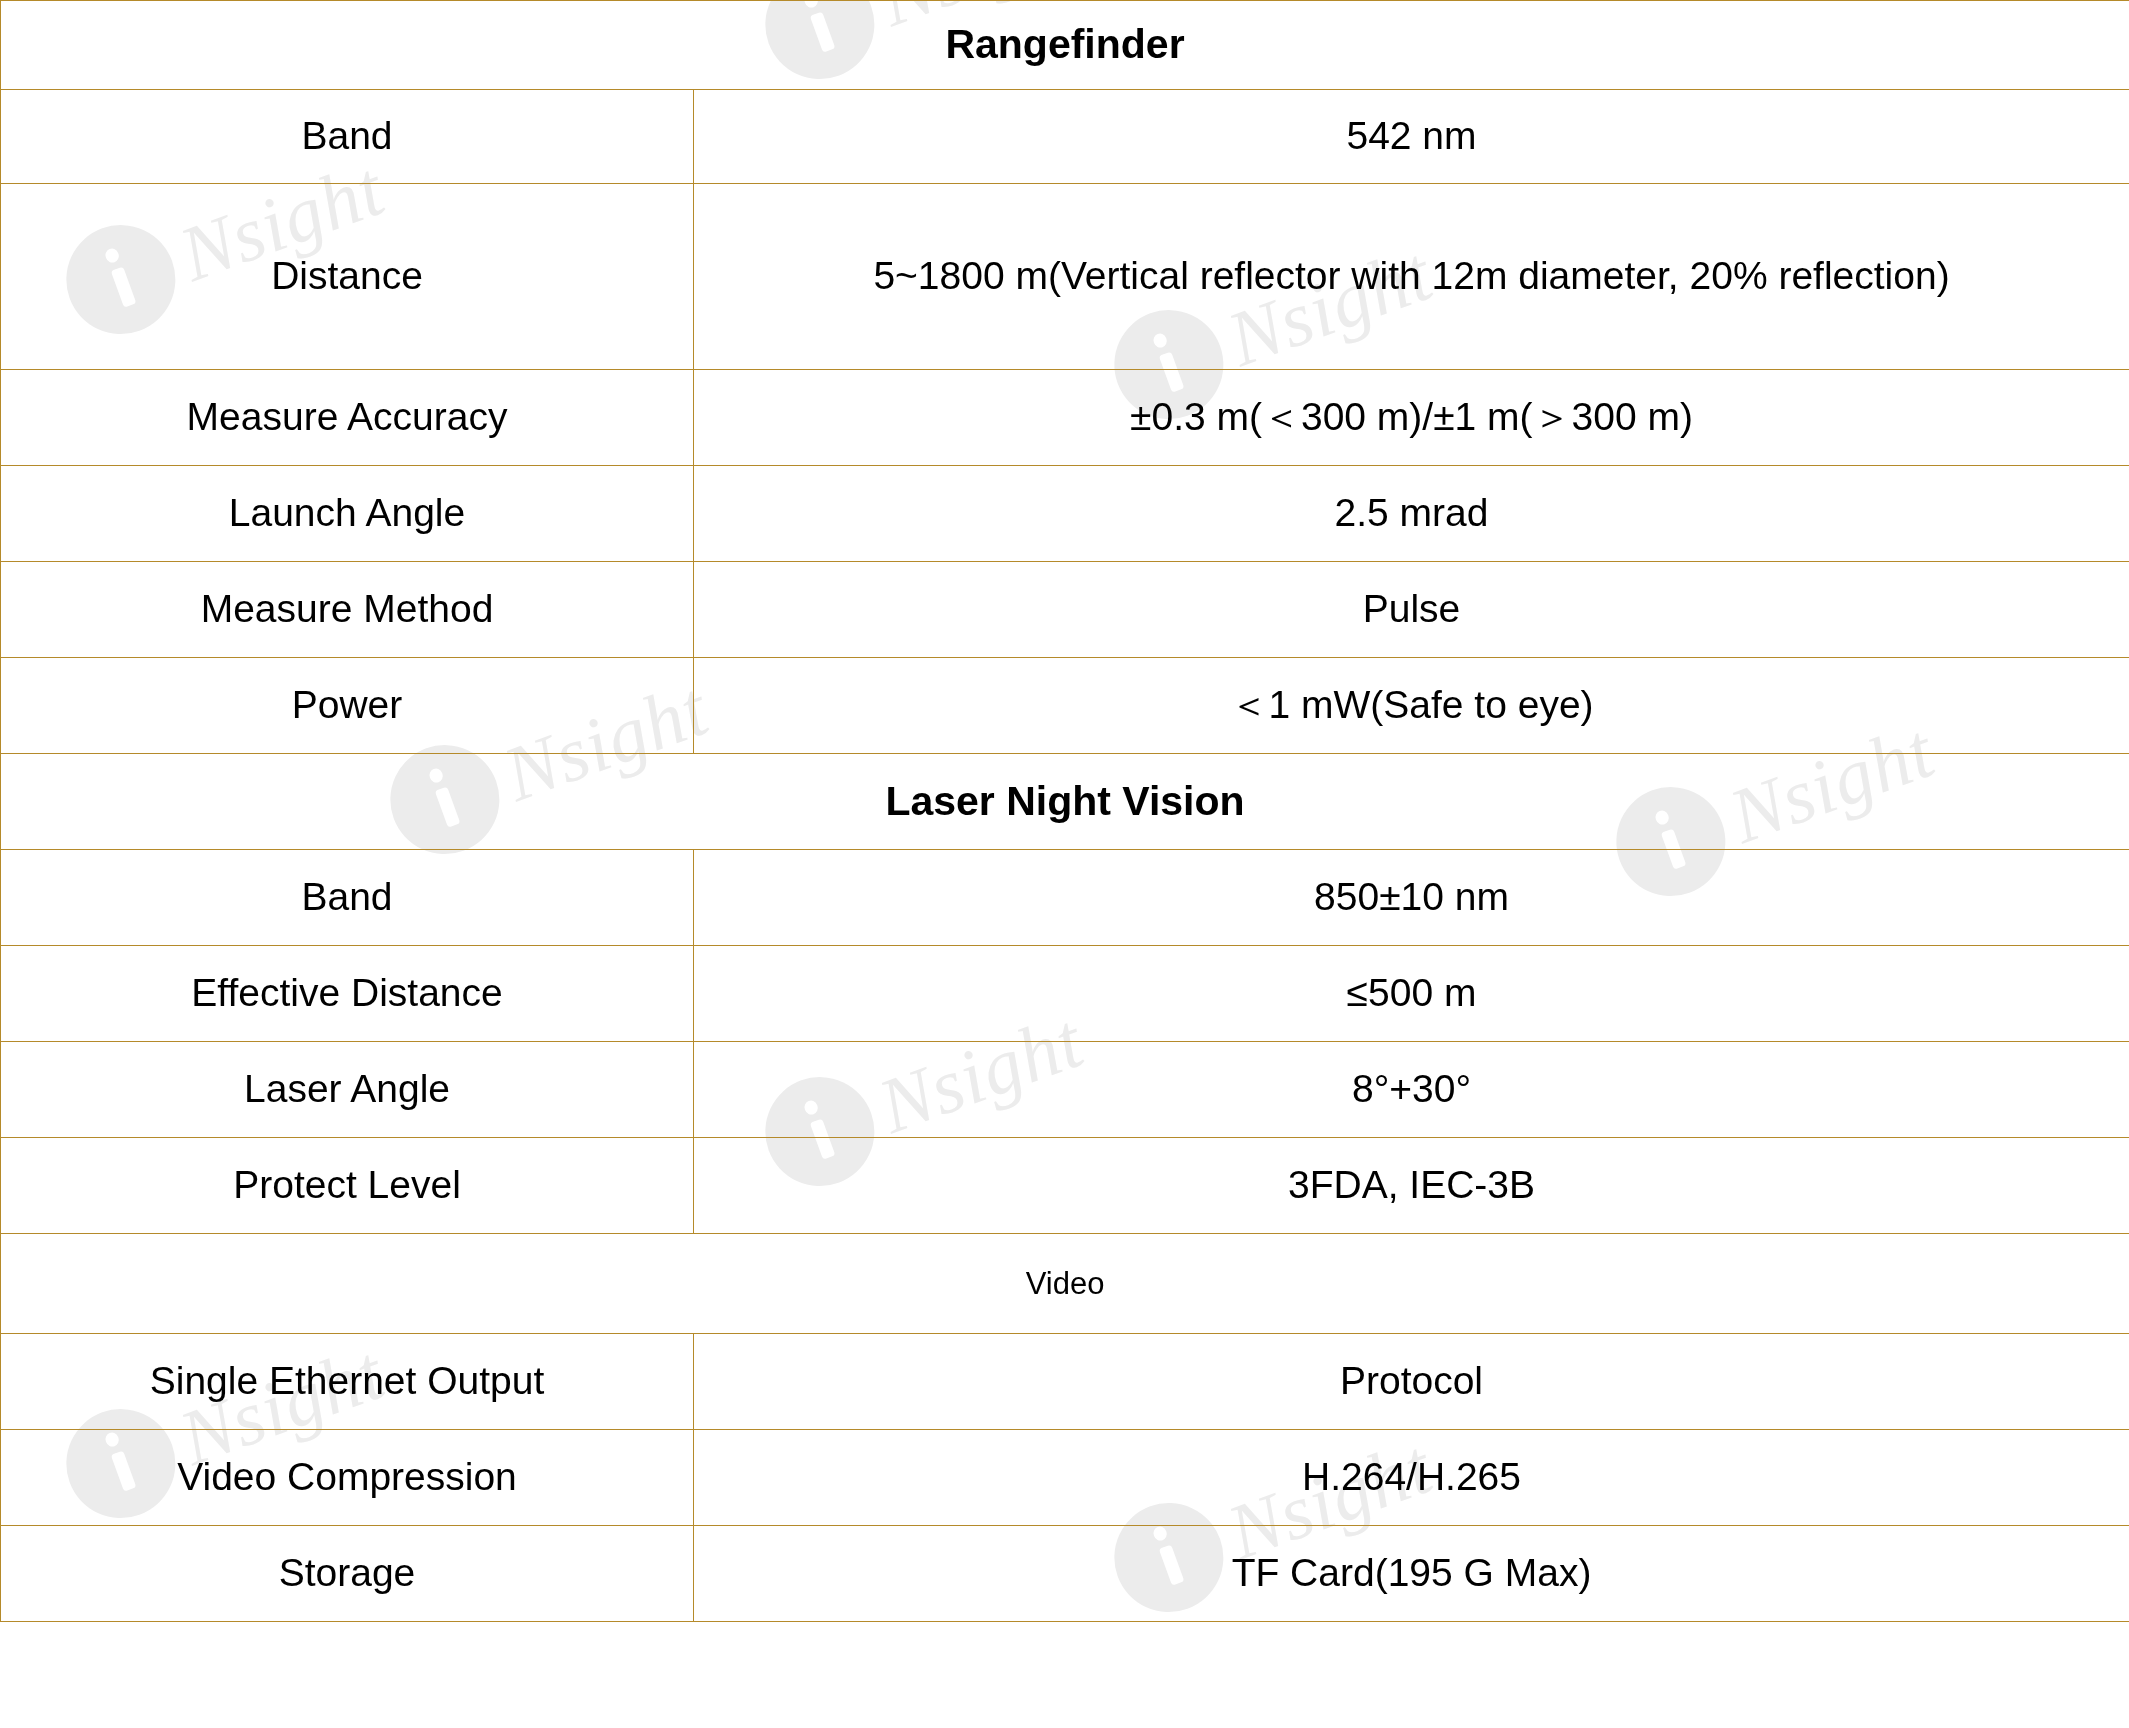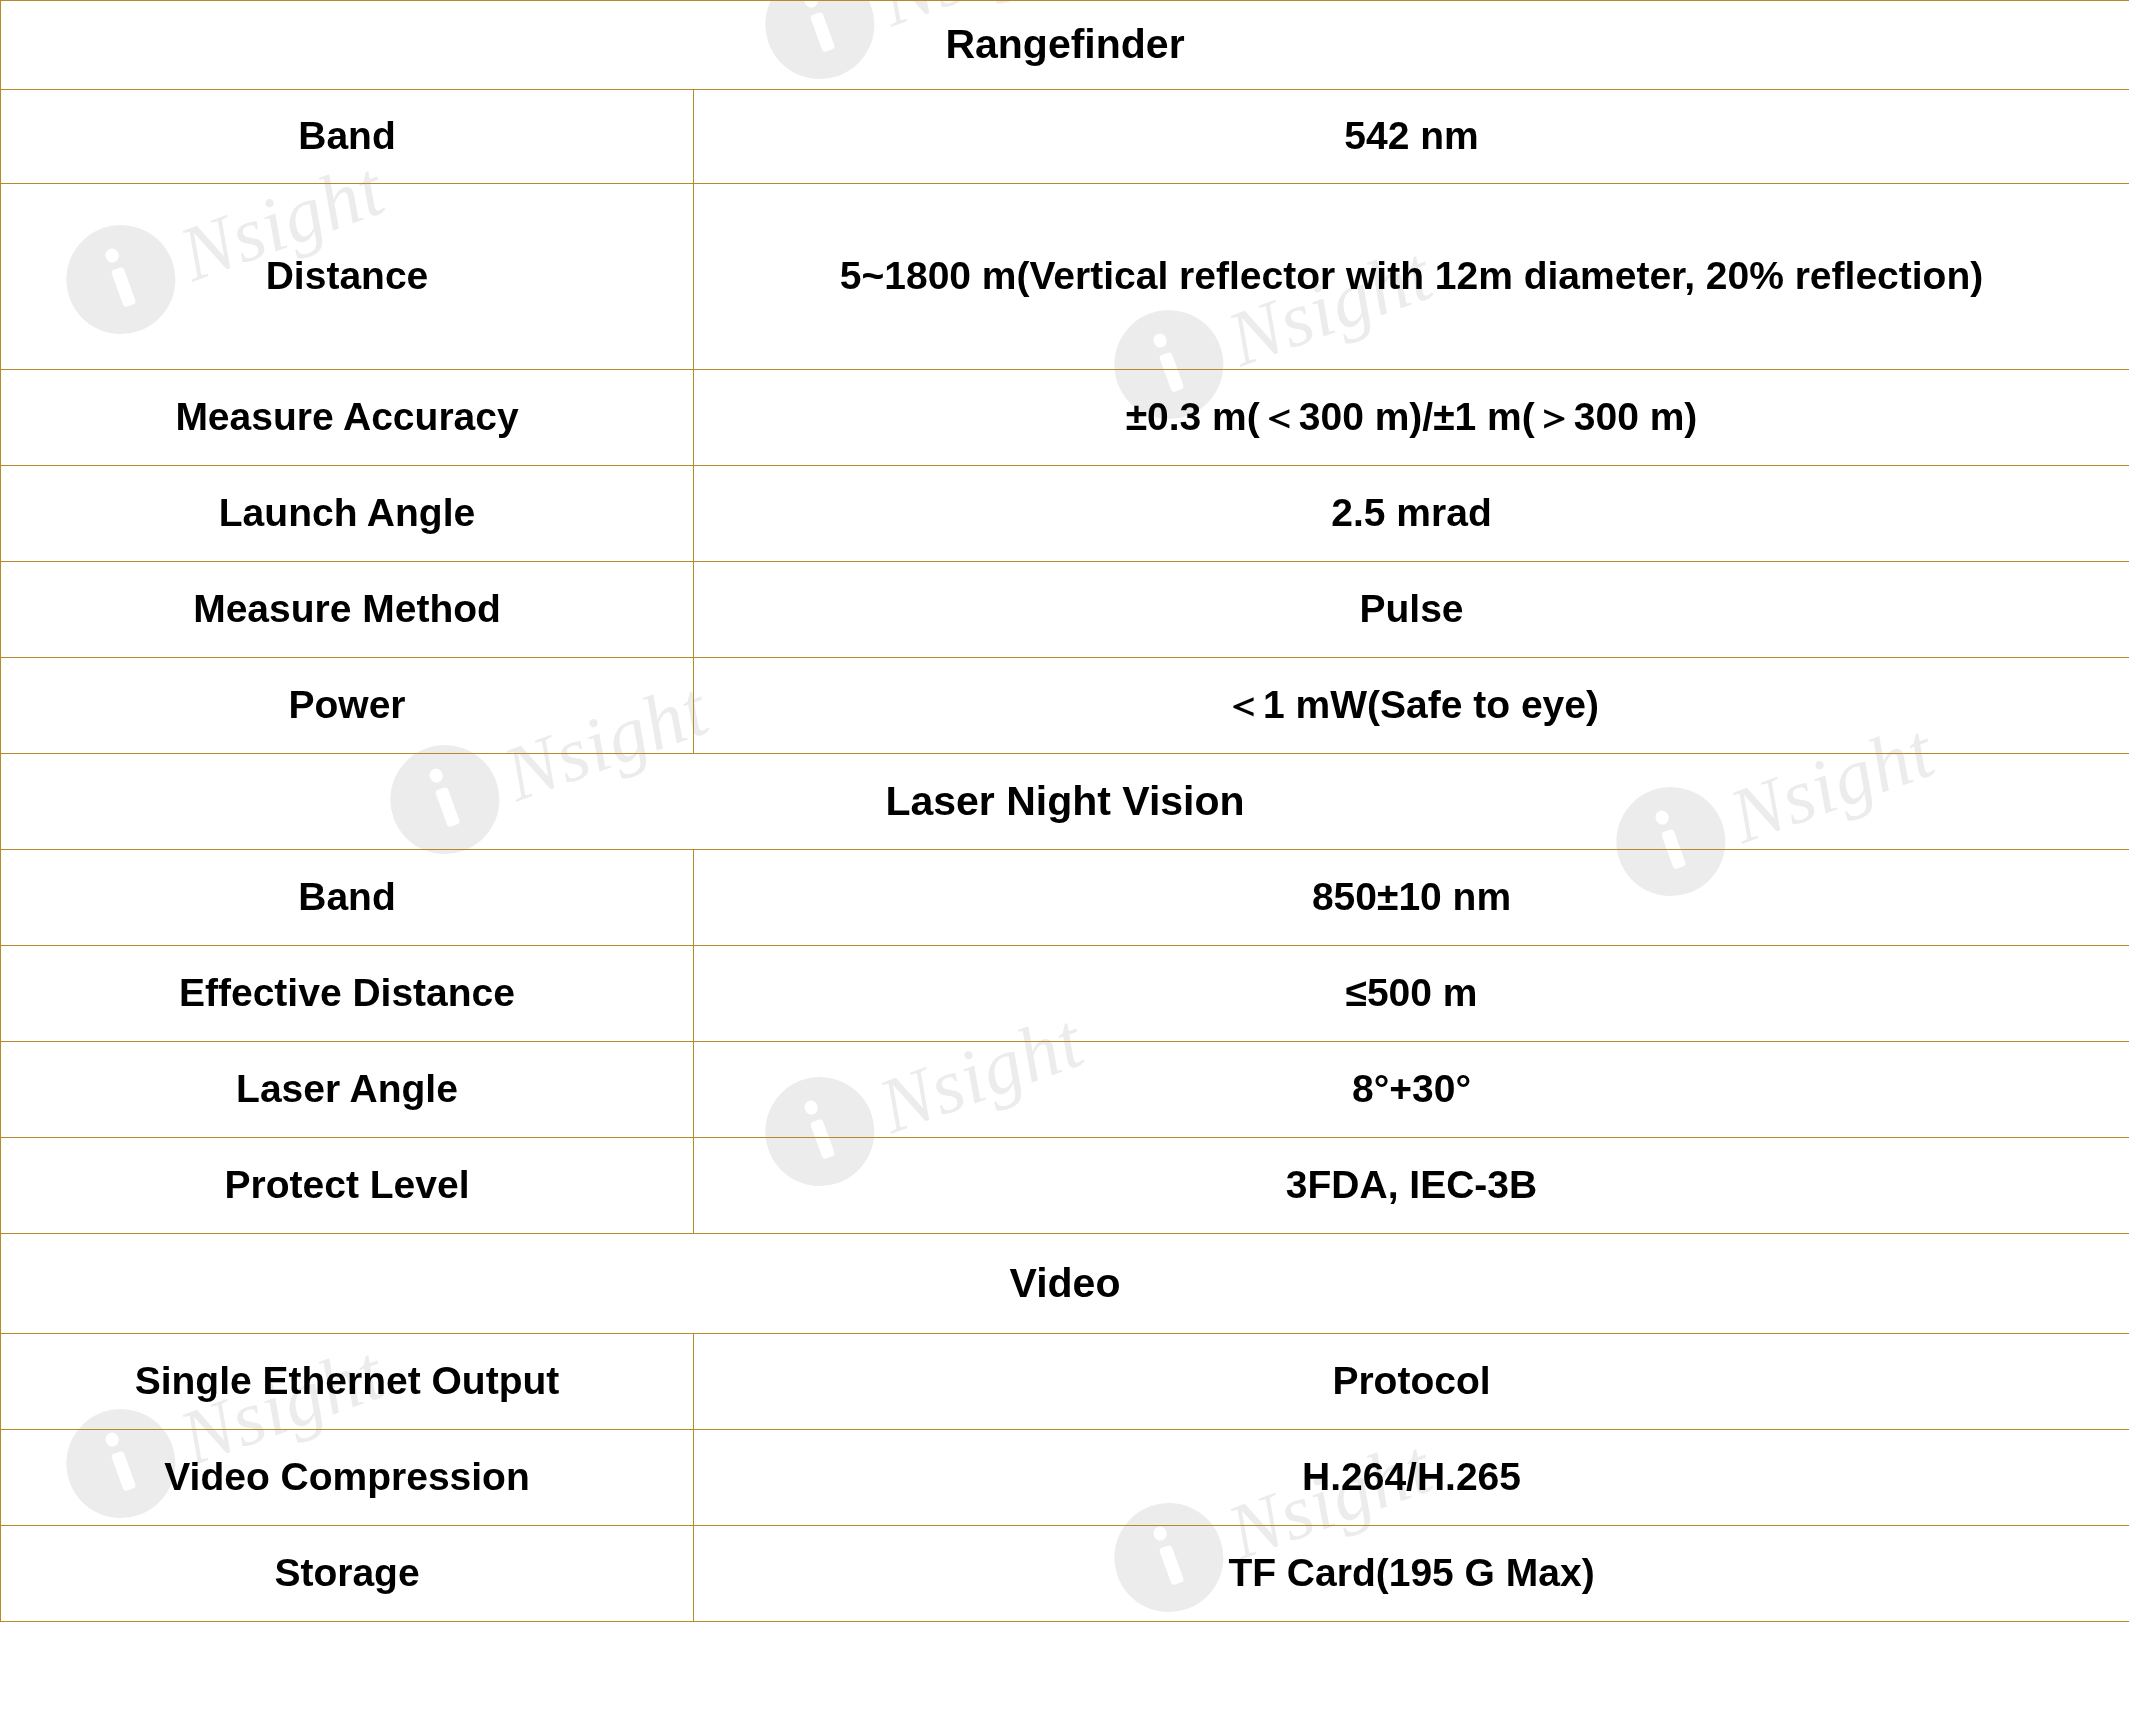--- a/index.html
+++ b/index.html
@@ -79,29 +79,28 @@
     border-collapse: collapse;
     table-layout: fixed;
     font-size: 39px;
   }
   .spec-table td {
     border: 1.7px solid #b58a2a;
     text-align: center;
     vertical-align: middle;
     padding: 6.8px 10.2px;
     line-height: 1.2;
-    font-weight: bold;
   }
   .spec-table tr.section-row td {
     font-weight: bold;
     font-size: 41px;
   }
   .spec-table tr.section-plain td {
-    font-weight: bold;
-    font-size: 41px;
+    font-weight: normal;
+    font-size: 31px;
   }
   col.c-label { width: 693px; }
   col.c-value { width: 1436px; }
 
   .r-title   { height: 89px; margin-left: 6px; }
   .r-band    { height: 94px; }
   .r-dist    { height: 186px; margin-left: 23px; }
   .r-std     { height: 96px; }
   .r-section { height: 96px; }
   .r-video   { height: 100px; }

